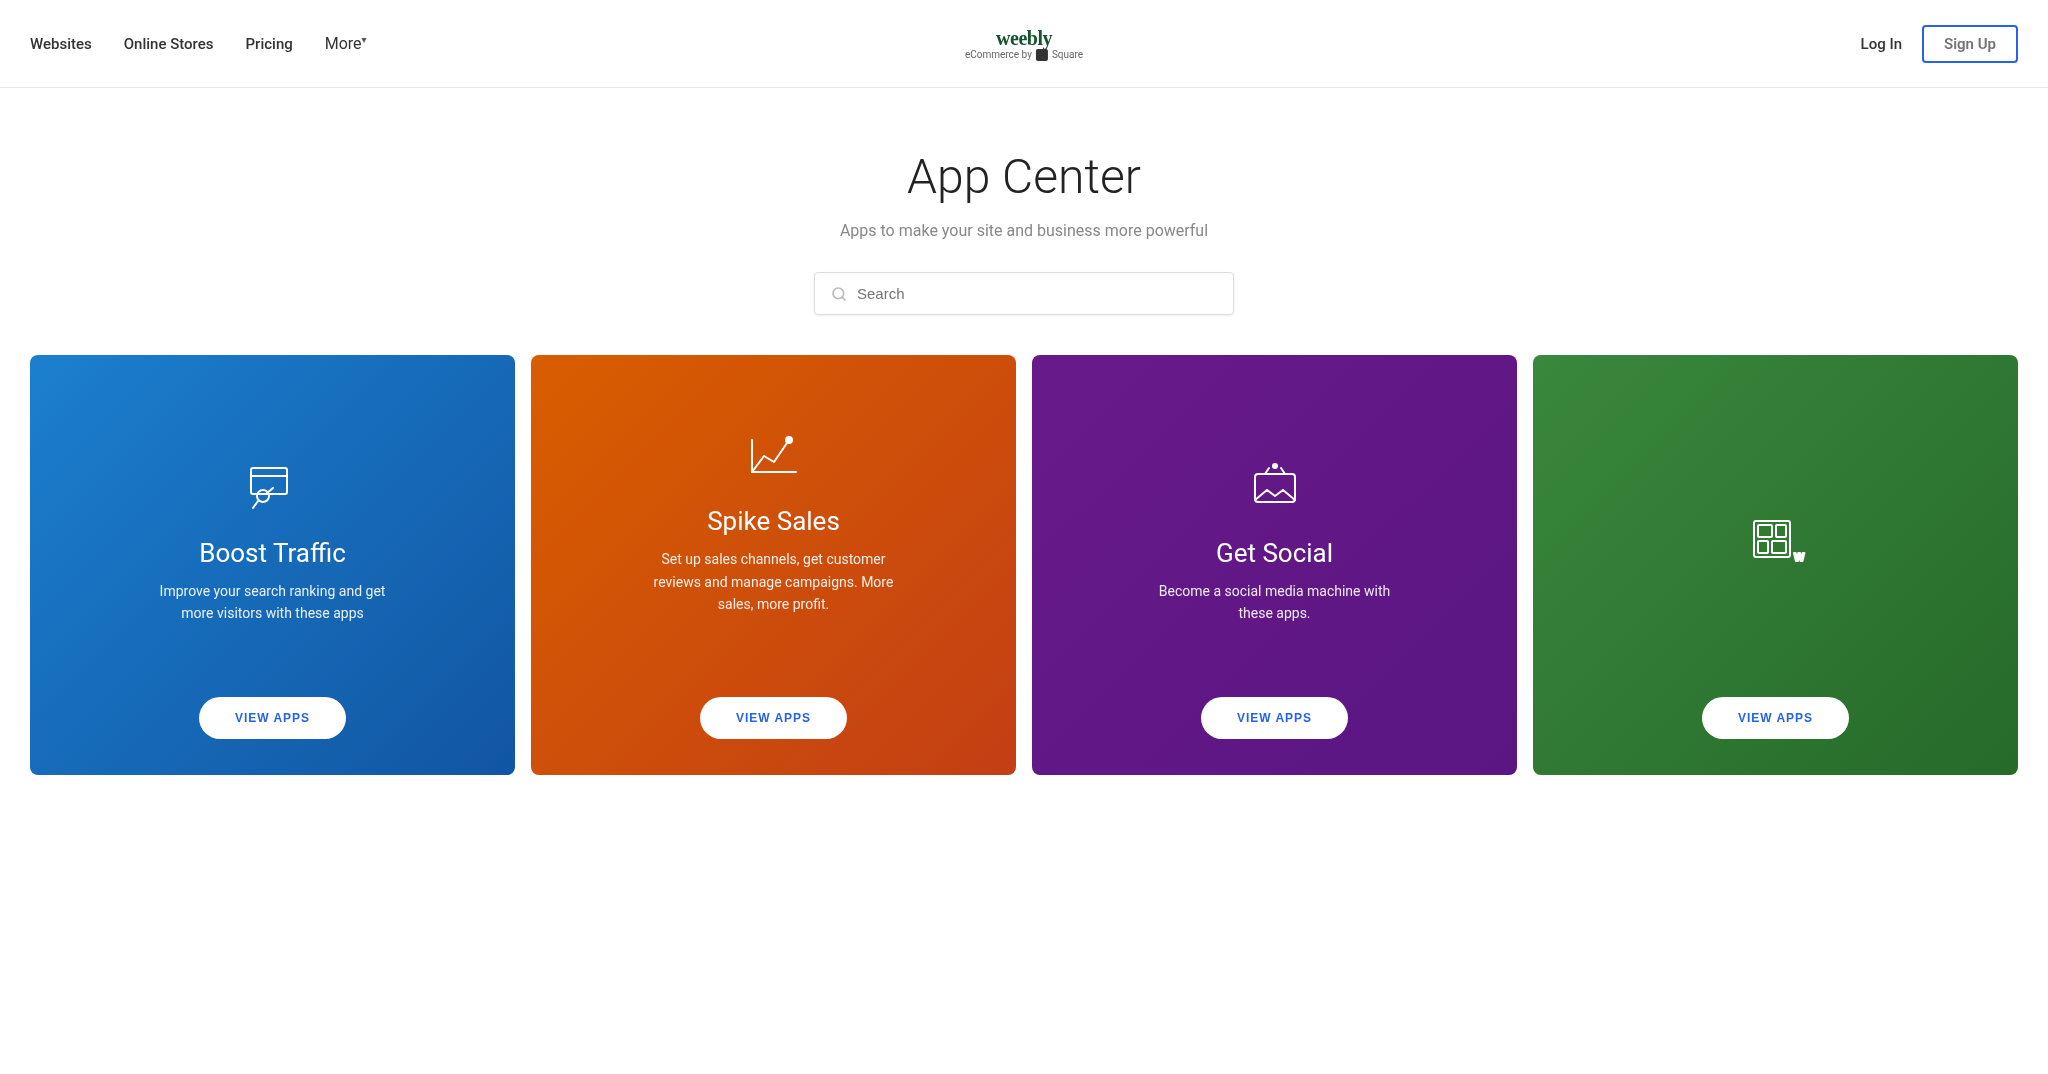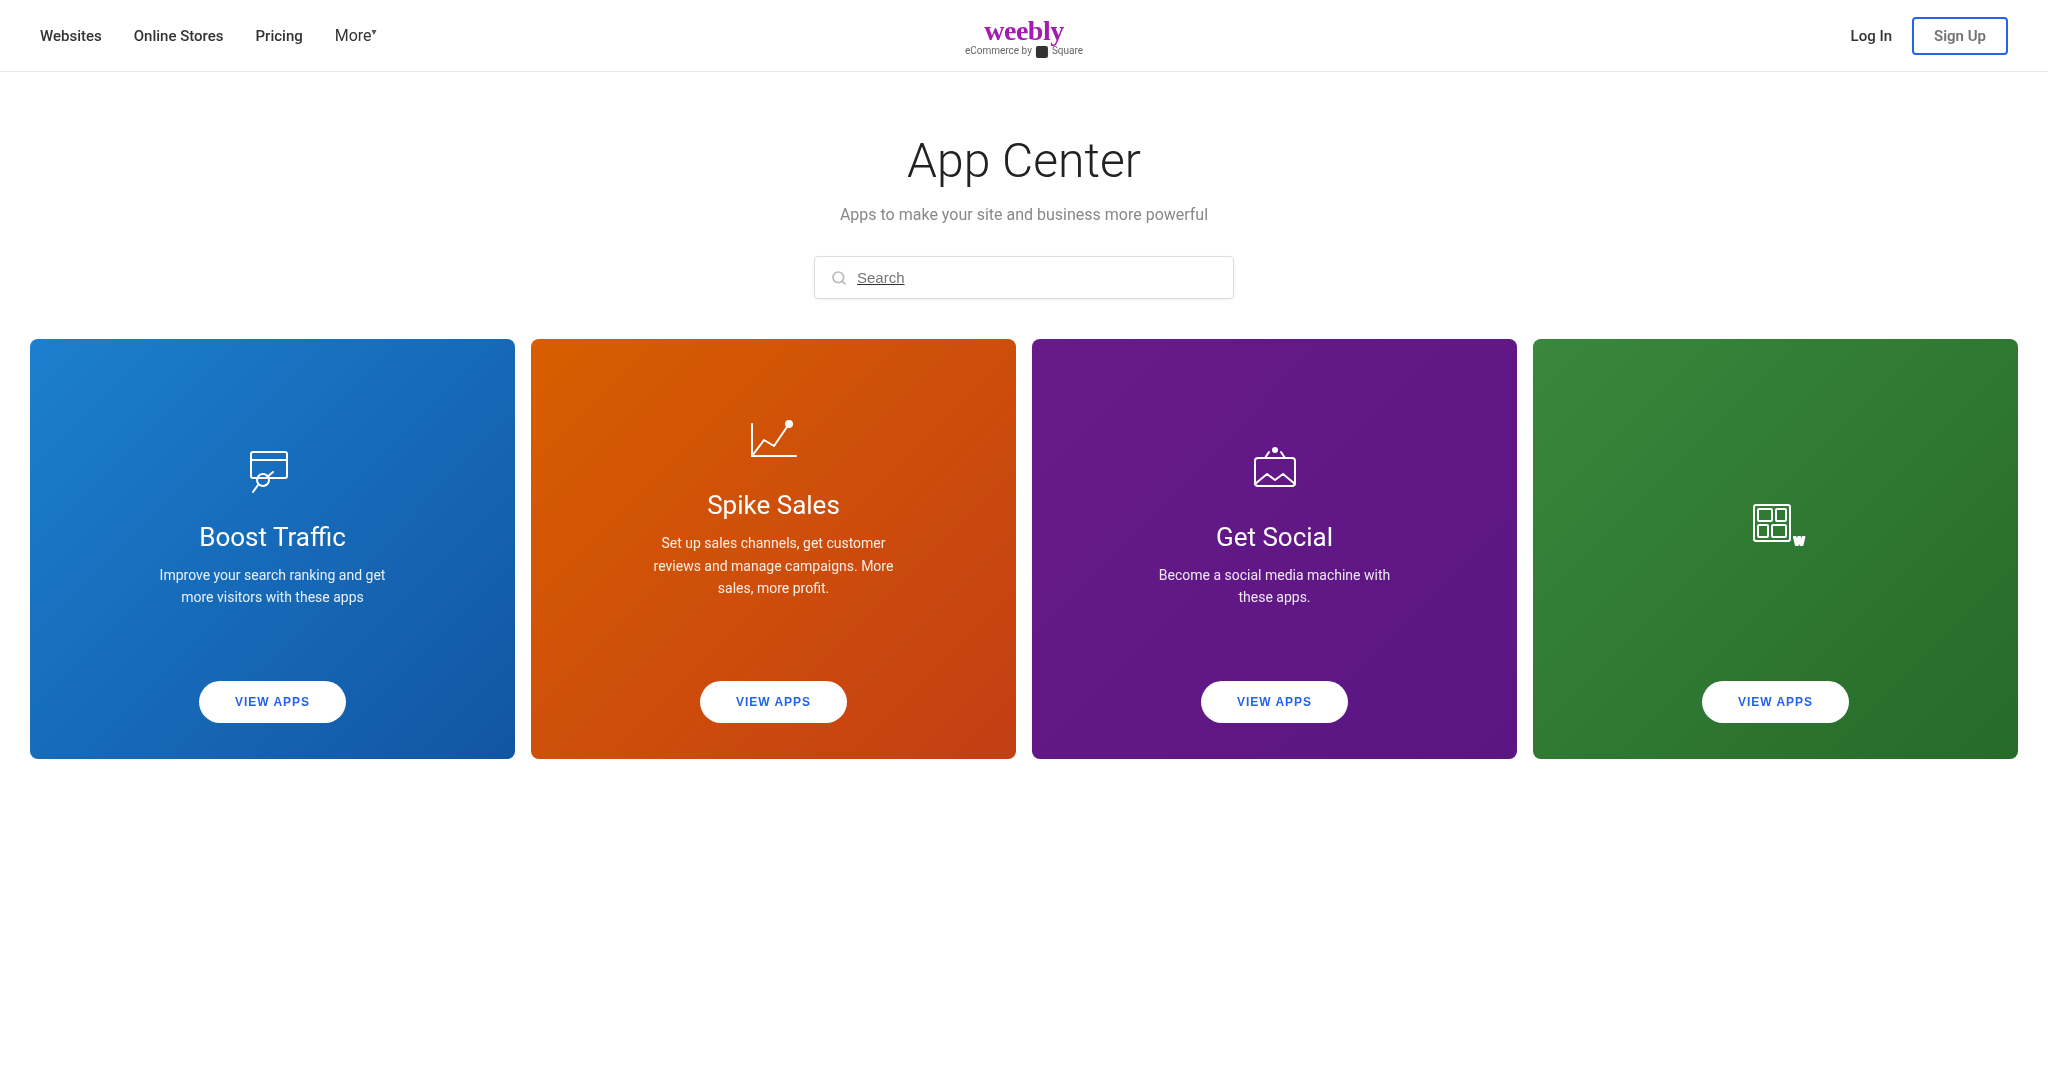--- a/index.html
+++ b/index.html
@@ -3,22 +3,22 @@
   <meta charset="utf-8">
   <style>
     * { box-sizing: border-box; margin: 0; padding: 0; }
     body { font-family: -apple-system, BlinkMacSystemFont, 'Segoe UI', Roboto, Helvetica, Arial, sans-serif; background: #fff; color: #333; }
 
     
     nav {
       display: flex;
       align-items: center;
       justify-content: space-between;
-      padding: 0 40px;
-      height: 72px;
+      padding: 0 30px;
+      height: 88px;
       border-bottom: 1px solid #e8e8e8;
     }
     .nav-left {
       display: flex;
       align-items: center;
       gap: 32px;
     }
     .nav-left a {
       text-decoration: none;
       color: #333;
@@ -34,23 +34,23 @@
       font-size: 10px;
       color: #555;
     }
     .logo-area {
       text-align: center;
       position: absolute;
       left: 50%;
       transform: translateX(-50%);
     }
     .logo-text {
-      font-size: 28px;
+      font-size: 20px;
       font-weight: 700;
-      color: #a21caf;
+      color: #14532d;
       font-family: Georgia, serif;
       letter-spacing: -0.5px;
     }
     .logo-sub {
       font-size: 10px;
       color: #666;
       display: flex;
       align-items: center;
       justify-content: center;
       gap: 4px;
@@ -105,21 +105,20 @@
     .search-box {
       display: flex;
       align-items: center;
       width: 420px;
       margin: 0 auto;
       border: 1px solid #ddd;
       border-radius: 4px;
       padding: 12px 16px;
       background: #fff;
       box-shadow: 0 1px 3px rgba(0,0,0,0.06);
-      text-decoration: underline;
     }
     .search-box input {
       border: none;
       outline: none;
       font-size: 15px;
       color: #555;
       width: 100%;
       background: transparent;
     }
     .search-icon-svg {

